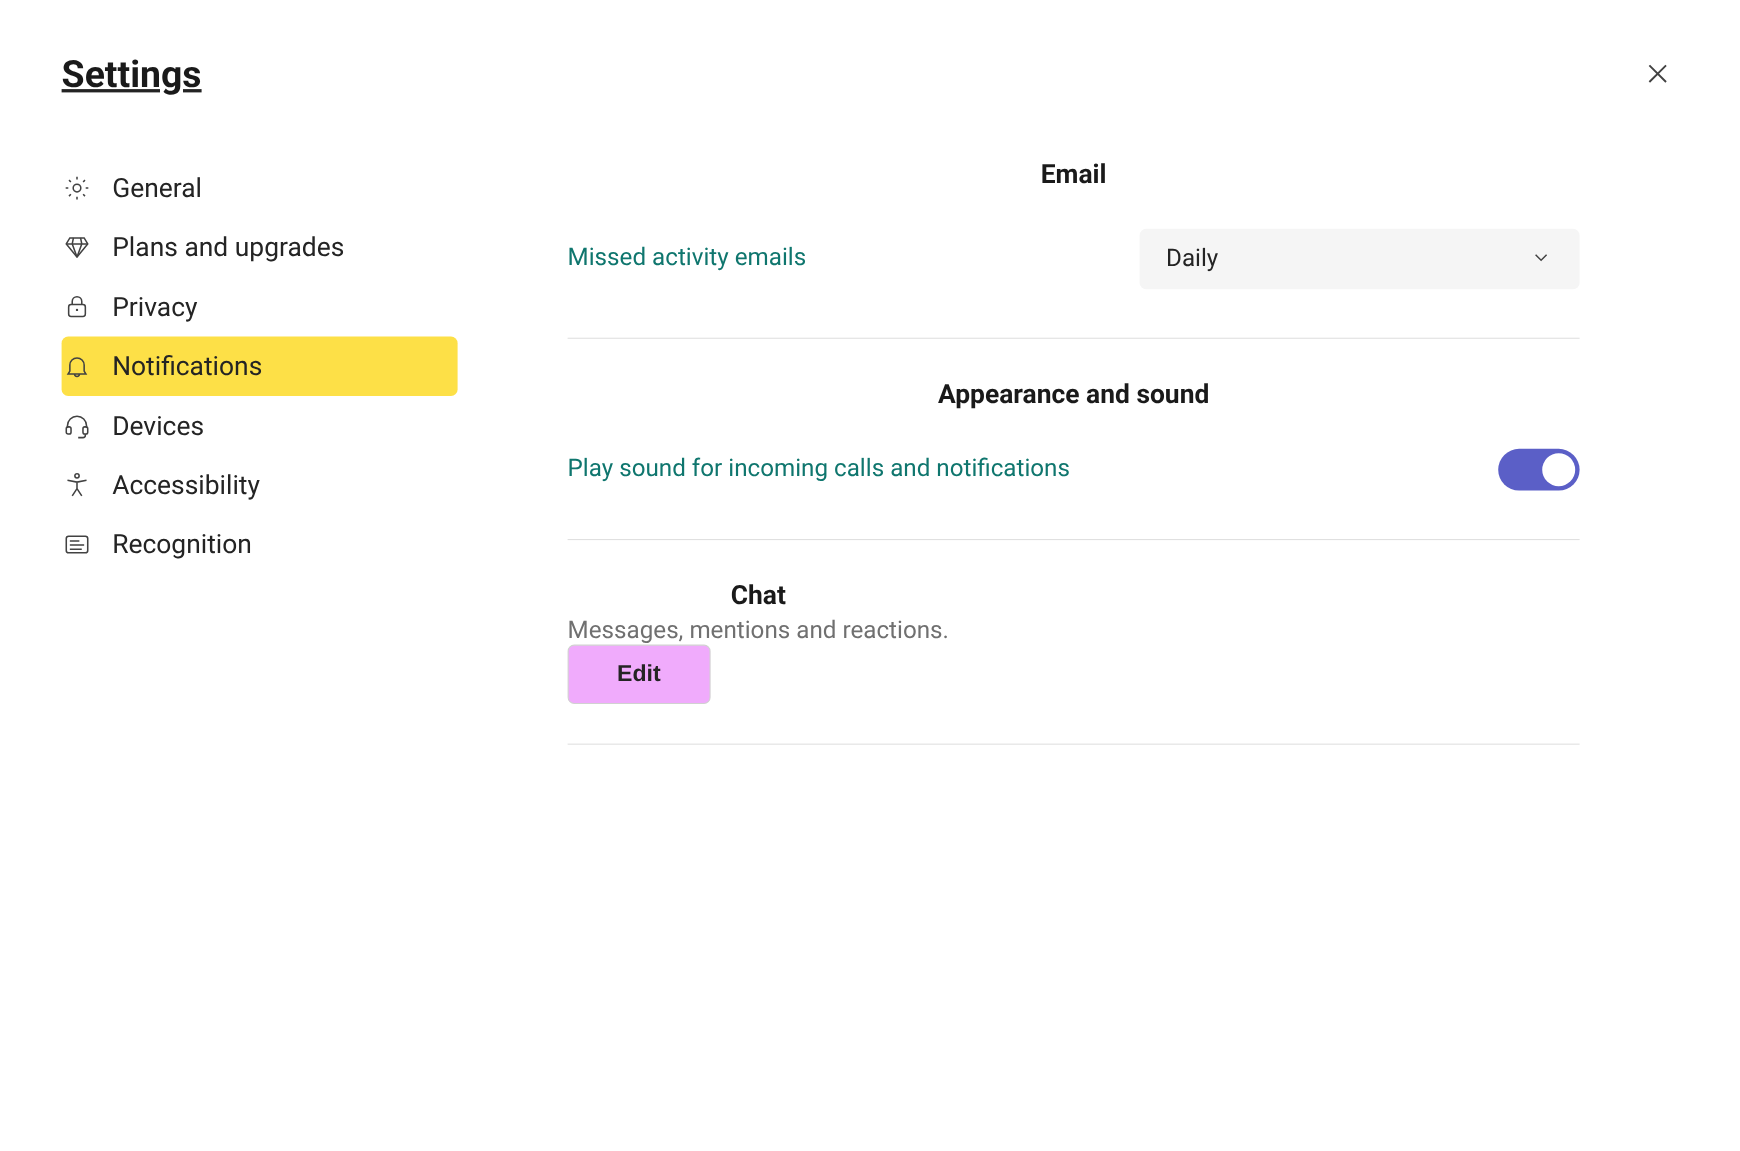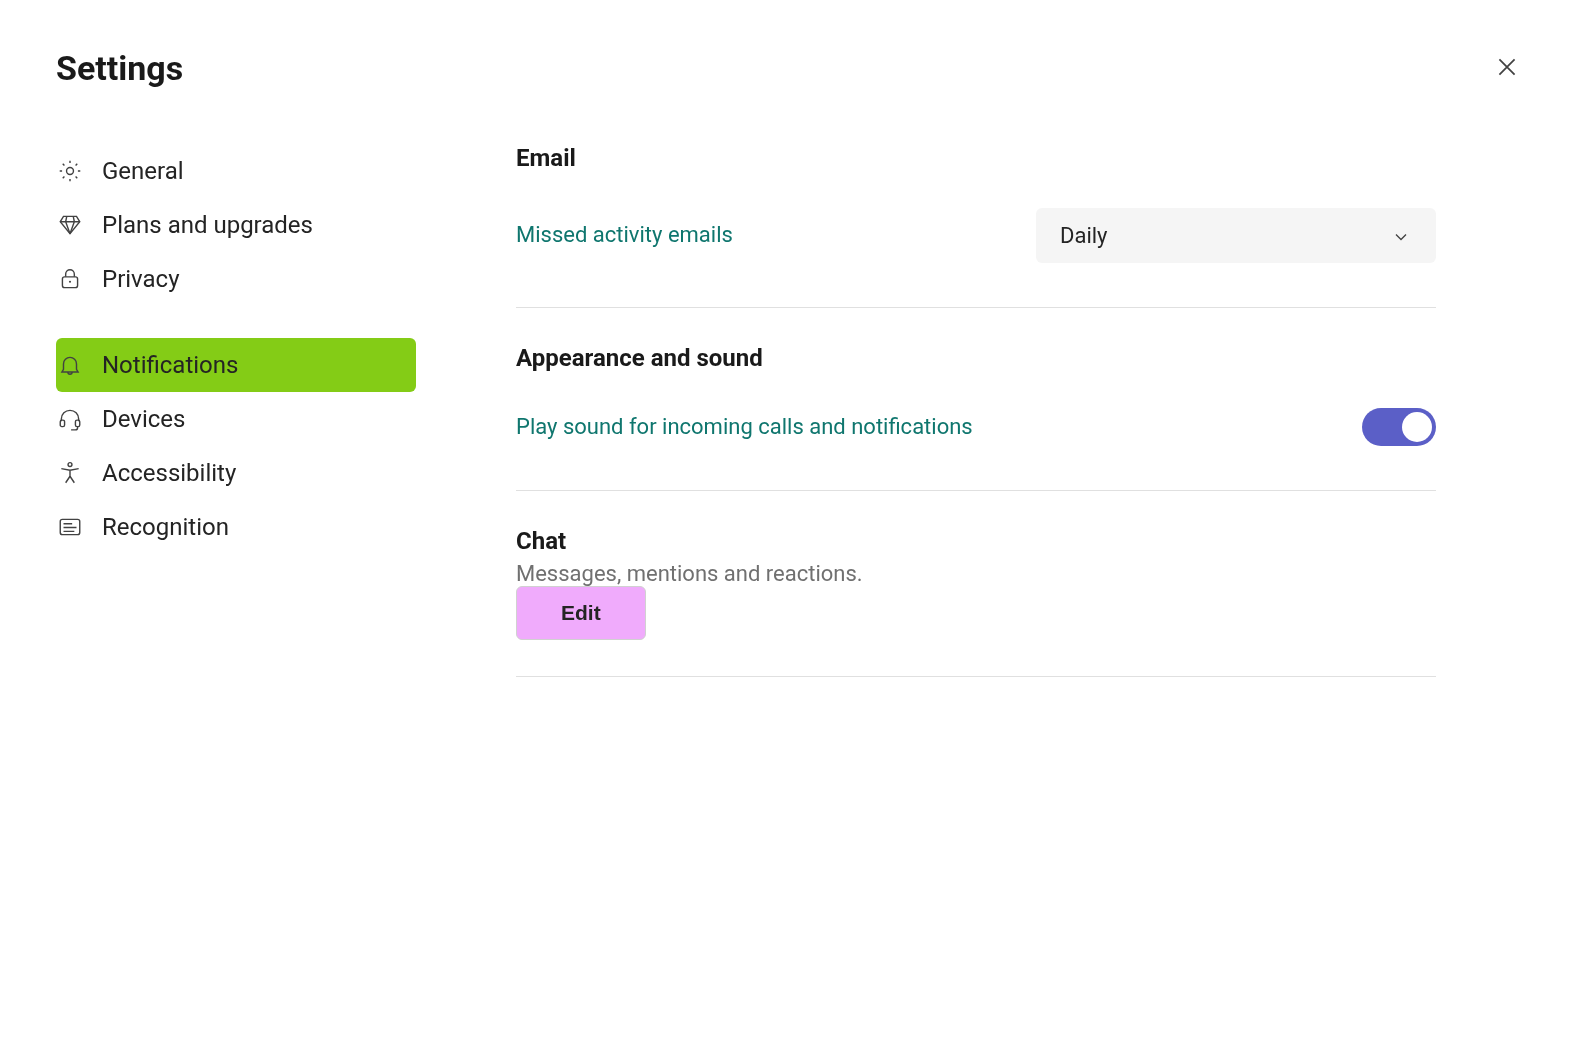--- a/index.html
+++ b/index.html
@@ -16,20 +16,21 @@
       height: 1046px;
       position: relative;
       padding: 48px 56px;
     }
 
     .header {
       display: flex;
       justify-content: space-between;
       align-items: center;
       margin-bottom: 56px;
+      text-decoration: underline;
     }
 
     .page-title {
       font-size: 34px;
       font-weight: 700;
       color: #1a1a1a;
     }
 
     .close-btn {
       position: absolute;
@@ -68,22 +69,21 @@
       align-items: center;
       padding: 13px 16px 13px 0;
       cursor: pointer;
       border-radius: 6px;
       font-size: 24px;
       color: #242424;
       gap: 18px;
     }
 
     .sidebar-item.active {
-      background: #84cc16;
-      margin-top: 32px;
+      background: #fde047;
     }
 
     .sidebar-item .icon {
       width: 28px;
       height: 28px;
       display: inline-flex;
       align-items: center;
       justify-content: center;
       color: #424242;
       flex-shrink: 0;
@@ -101,20 +101,21 @@
       flex: 1;
       padding-left: 100px;
       max-width: 1020px;
     }
 
     .section-title {
       font-size: 24px;
       font-weight: 700;
       color: #1a1a1a;
       margin-bottom: 28px;
+      text-align: center;
     }
 
     .setting-row {
       display: flex;
       justify-content: space-between;
       align-items: center;
       padding: 8px 0;
     }
 
     .setting-label {
@@ -132,21 +133,21 @@
 
     .divider {
       border: none;
       border-top: 1px solid #e0e0e0;
       margin: 36px 0;
     }
 
     
     .dropdown {
       display: flex;
-      align-items: flex-end;
+      align-items: flex-start;
       justify-content: space-between;
       background: #f5f5f5;
       border-radius: 6px;
       padding: 15px 24px;
       min-width: 400px;
       cursor: pointer;
       font-size: 22px;
       color: #242424;
     }
 

